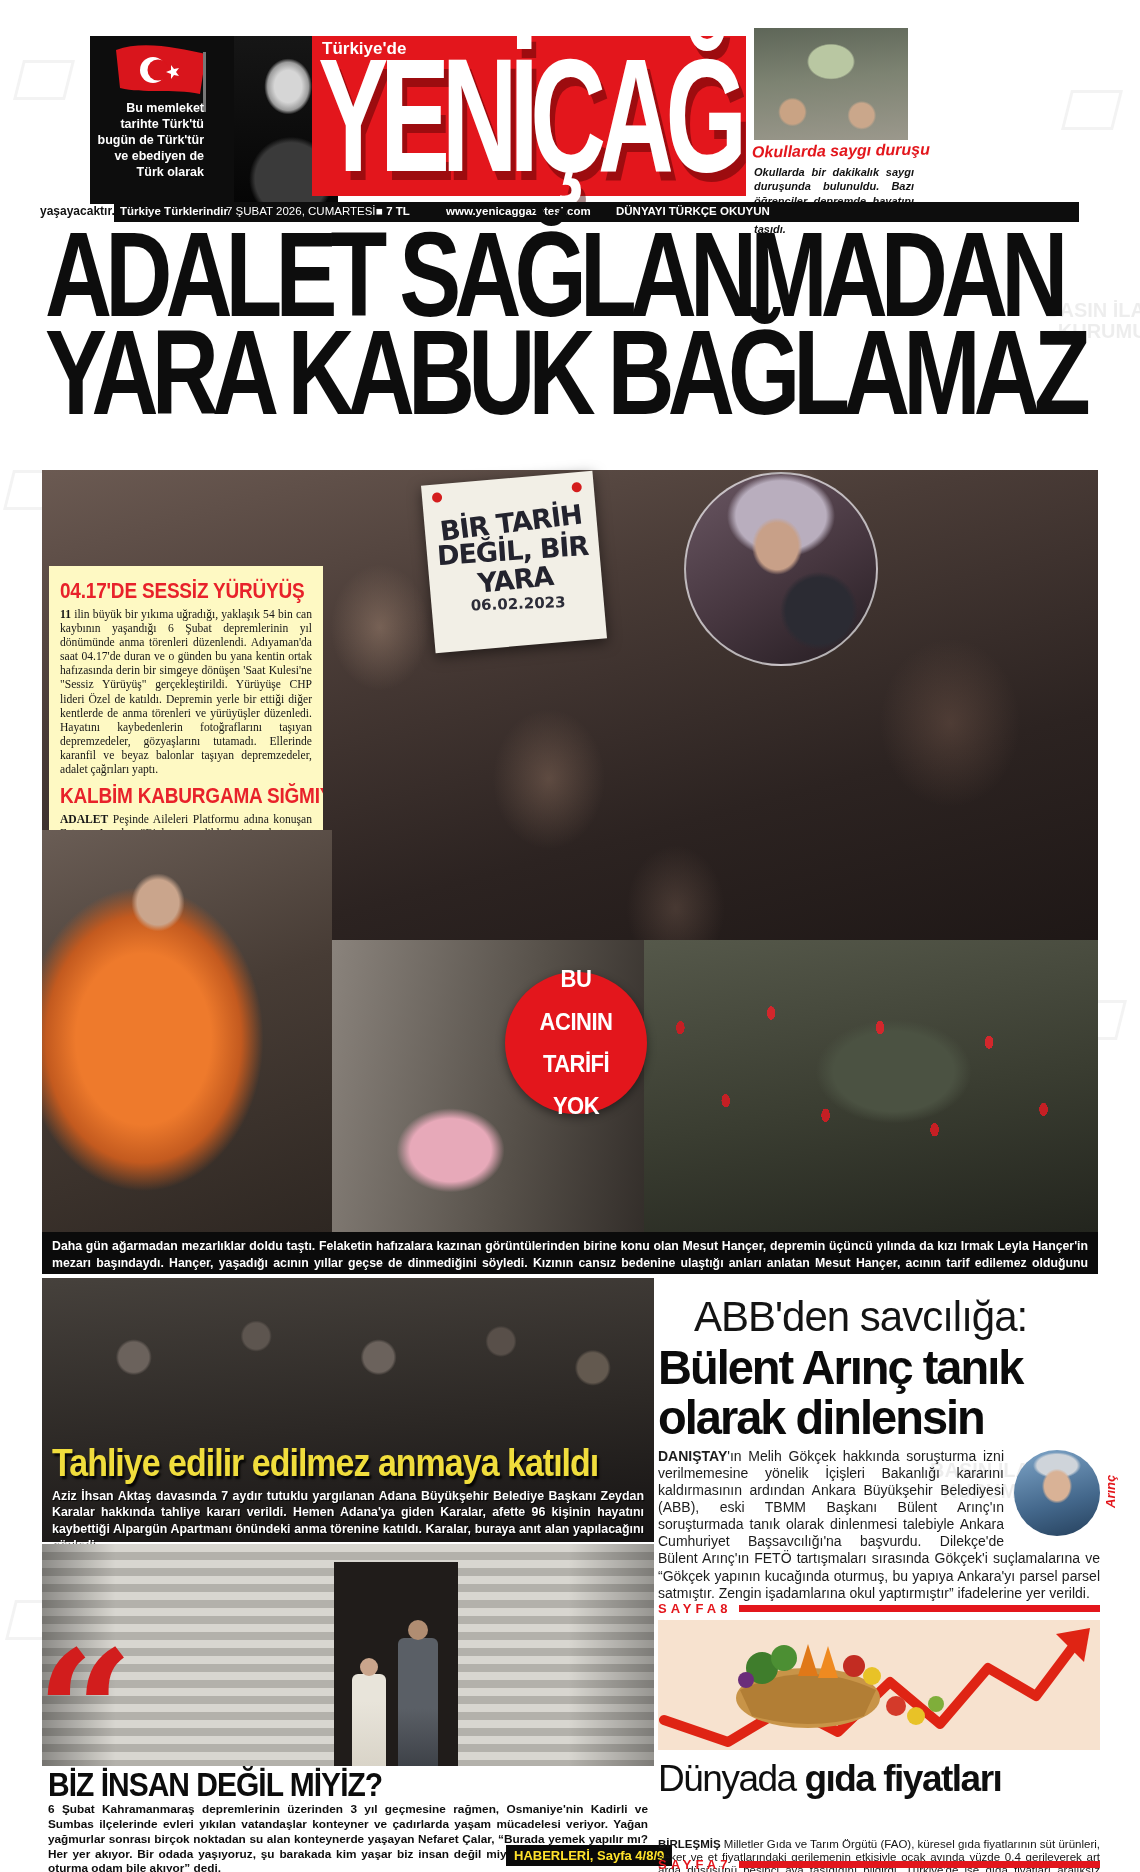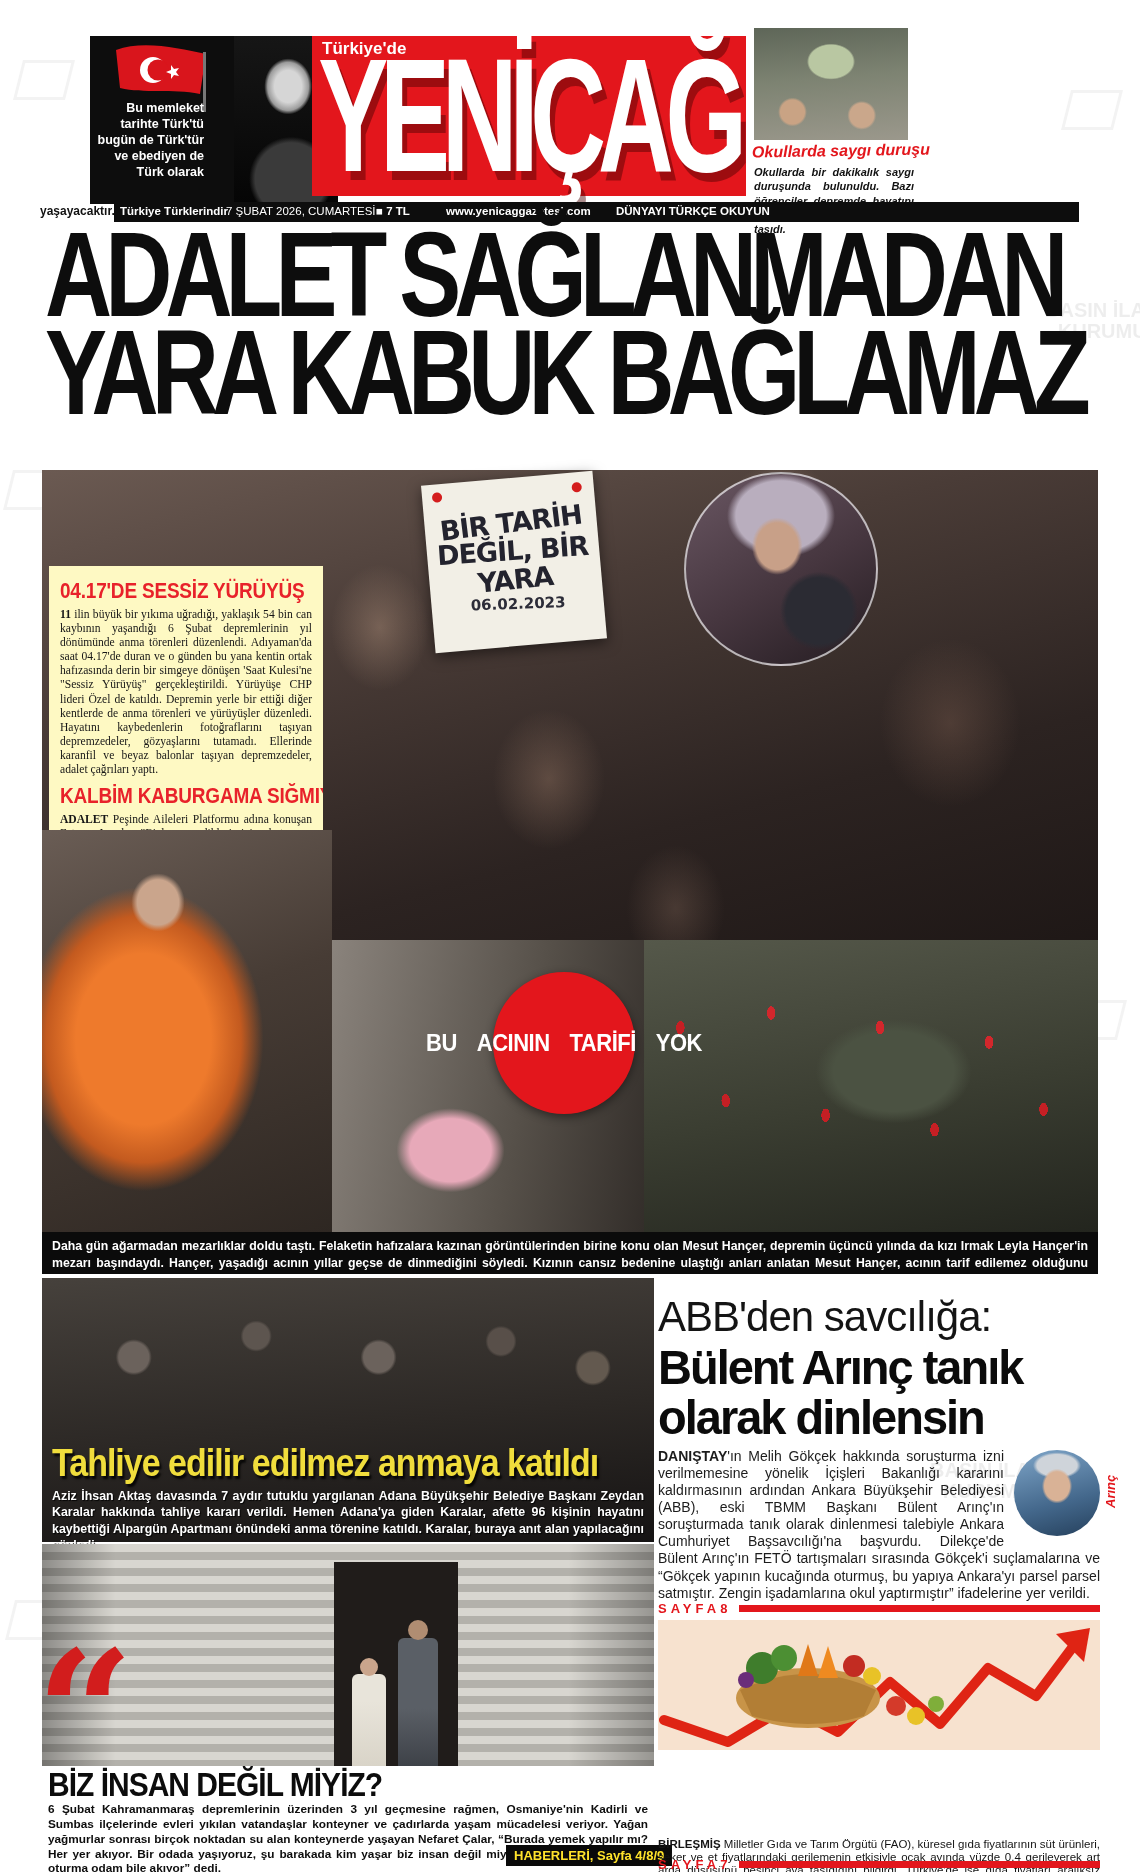--- a/index.html
+++ b/index.html
@@ -104,22 +104,22 @@
       radial-gradient(7px 11px at 18% 55%,#c51f24 60%,transparent 61%),
       radial-gradient(7px 11px at 28% 25%,#d2272c 60%,transparent 61%),
       radial-gradient(7px 11px at 40% 60%,#c51f24 60%,transparent 61%),
       radial-gradient(7px 11px at 52% 30%,#d2272c 60%,transparent 61%),
       radial-gradient(7px 11px at 64% 65%,#c51f24 60%,transparent 61%),
       radial-gradient(7px 11px at 76% 35%,#d2272c 60%,transparent 61%),
       radial-gradient(7px 11px at 88% 58%,#c51f24 60%,transparent 61%),
       radial-gradient(120px 80px at 55% 45%,#4b5242 0 50%,transparent 65%),
       linear-gradient(170deg,#55584a 0%,#3a3d31 55%,#23251e 100%);}
 
-  .badge{left:493px;top:972px;width:142px;height:142px;border-radius:50%;background:#e3161c;
-         display:flex;flex-direction:row;align-items:center;justify-content:center;
+  .badge{left:505px;top:972px;width:142px;height:142px;border-radius:50%;background:#e3161c;
+         display:flex;flex-direction:column;align-items:center;justify-content:center;
          box-shadow:0 3px 10px rgba(0,0,0,.45);gap:20px;}
   .badge span{color:#fff;font:800 22px/1.02 "Liberation Sans",sans-serif;
               transform:scaleY(1.12);letter-spacing:-.5px;}
 
   .main-caption{left:42px;top:1232px;width:1056px;height:42px;background:#0b0b0b;color:#fff;
                 padding:6px 10px;box-sizing:border-box;
                 font:700 12.3px/1.35 "Liberation Sans",sans-serif;text-align:justify;}
 
   
   .karalar-photo{left:42px;top:1278px;width:612px;height:264px;
@@ -152,21 +152,21 @@
   .bigquote{left:36px;top:1628px;color:#d21d1d;font:700 170px/1 "DejaVu Serif",serif;}
   .containers-head{left:48px;top:1768px;color:#0c0c0c;white-space:nowrap;
                    font:800 30px/1 "Liberation Sans",sans-serif;letter-spacing:-1px;
                    transform:scaleY(1.1);transform-origin:0 0;}
   .containers-body{left:48px;top:1802px;width:600px;color:#0d0d0d;text-align:justify;
                    font:700 11.8px/1.26 "Liberation Sans",sans-serif;}
   .haberleri-chip{left:506px;top:1845px;background:#0a0a0a;color:#ffe32b;padding:4px 8px;
                   font:800 13px/1 "Liberation Sans",sans-serif;white-space:nowrap;}
 
   
-  .abb-kicker{left:658px;top:1296px;color:#141414;white-space:nowrap;
+  .abb-kicker{left:694px;top:1296px;color:#141414;white-space:nowrap;
               font:400 42px/1 "Liberation Sans",sans-serif;letter-spacing:-1px;}
   .abb-h1{left:658px;top:1342px;}
   .abb-h2{left:658px;top:1392px;}
   .abb-h{position:absolute;color:#0b0b0b;white-space:nowrap;
          font:800 47px/1 "Liberation Sans",sans-serif;letter-spacing:-2px;
          transform:scaleY(1.04);transform-origin:0 0;}
   .abb-body{left:658px;top:1448px;width:442px;color:#1c1c1c;text-align:justify;
             font:400 14px/1.22 "Liberation Sans",sans-serif;}
   .abb-lead{font-weight:700;}
   .abb-photo{float:right;width:86px;height:86px;border-radius:50%;margin:2px 0 6px 10px;
@@ -327,20 +327,21 @@
       <polygon points="150,24 160,56 140,56" fill="#e07818"></polygon>
       <polygon points="170,26 180,58 160,58" fill="#ef8a20"></polygon>
       <circle cx="196" cy="46" r="11" fill="#c22c22"></circle>
       <circle cx="214" cy="56" r="9" fill="#e8c227"></circle>
       <circle cx="88" cy="60" r="8" fill="#6a2d7a"></circle>
       <circle cx="238" cy="86" r="10" fill="#d43a2a"></circle>
       <circle cx="258" cy="96" r="9" fill="#e8c227"></circle>
       <circle cx="278" cy="84" r="8" fill="#7fae3a"></circle>
     </svg>
   </div>
+  <span class="food-h food-h1"><span>Dünyada </span><b>gıda fiyatları</b></span>
   <div class="abs food-body">
     <span class="food-lead">BİRLEŞMİŞ</span><span> Milletler Gıda ve Tarım Örgütü (FAO), küresel gıda fiyatlarının süt ürünleri, şeker ve et fiyatlarındaki gerilemenin etkisiyle ocak ayında yüzde 0,4 gerileyerek art arda düşüşünü beşinci aya taşıdığını bildirdi. Türkiye'de ise gıda fiyatları aralıksız olarak 68 aydır artıyor.</span>
   </div>
   <div class="page-tag tag2">
     <span class="t">SAYFA7</span>
       <span class="bar"></span>
   </div>
 
 </div>
 

